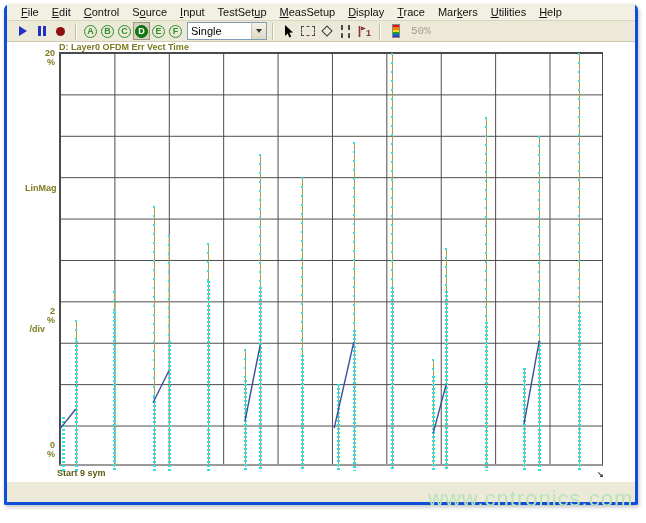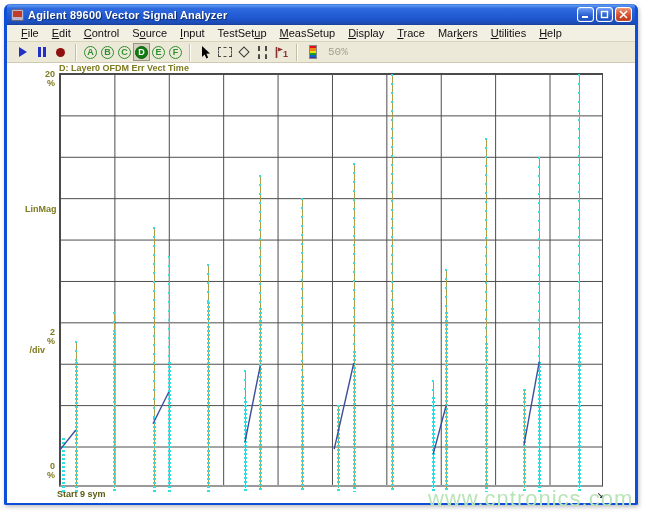--- a/index.html
+++ b/index.html
@@ -79,41 +79,20 @@
   .seg-svg { position:absolute; left:0; top:0; overflow:visible; }
 
   .watermark { position:absolute; left:428px; top:486px; font-size:22px; color:#b9e4b9; letter-spacing:1px; white-space:nowrap; }
 </style>
 </head>
 <body>
 
 <div class="page">
   <div class="window">
 
-    <div class="titlebar">
-      <span class="app-icon"></span>
-      <span class="title-text">Agilent 89600 Vector Signal Analyzer</span>
-      <span class="win-btns">
-        <span class="win-btn">
-            <svg width="9" height="9">
-              <rect x="1" y="6" width="6" height="2" fill="#fff"></rect>
-            </svg>
-          </span>
-        <span class="win-btn">
-            <svg width="9" height="9">
-              <rect x="1.5" y="1.5" width="6" height="6" fill="none" stroke="#fff" stroke-width="1.4"></rect>
-            </svg>
-          </span>
-        <span class="win-btn close">
-            <svg width="9" height="9">
-              <path d="M1 1 L8 8 M8 1 L1 8" stroke="#fff" stroke-width="1.6"></path>
-            </svg>
-          </span>
-      </span>
-    </div>
 
     <div class="menubar">
         <span class="menu-item"><u>F</u>ile</span>
         <span class="menu-item"><u>E</u>dit</span>
         <span class="menu-item"><u>C</u>ontrol</span>
         <span class="menu-item">S<u>o</u>urce</span>
         <span class="menu-item"><u>I</u>nput</span>
         <span class="menu-item">TestSet<u>u</u>p</span>
         <span class="menu-item"><u>M</u>easSetup</span>
         <span class="menu-item"><u>D</u>isplay</span>
@@ -150,20 +129,24 @@
           <span class="trace-btn active">
             <span class="trace-circle">D</span>
           </span>
           <span class="trace-btn">
             <span class="trace-circle">E</span>
           </span>
           <span class="trace-btn">
             <span class="trace-circle">F</span>
           </span>
         </span>
+      <span class="combo mode-combo">
+        <span class="combo-text">Single</span>
+        <span class="combo-arrow"></span>
+      </span>
       <span class="tb-sep"></span>
       <span class="tb-btn">
           <span class="pointer-icon">
             <svg width="11" height="13">
               <path d="M2 0 L2 11 L4.6 8.4 L6.4 12.4 L8.2 11.6 L6.4 7.8 L10 7.4 Z" fill="#000"></path>
             </svg>
           </span>
         </span>
       <span class="tb-btn">
           <span class="marquee-icon"></span>

